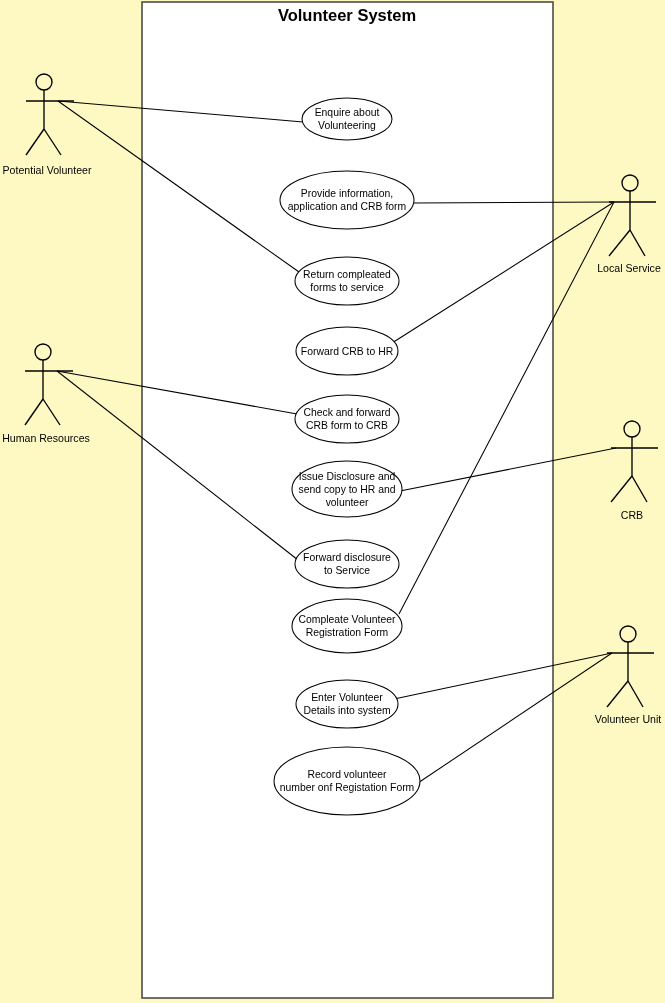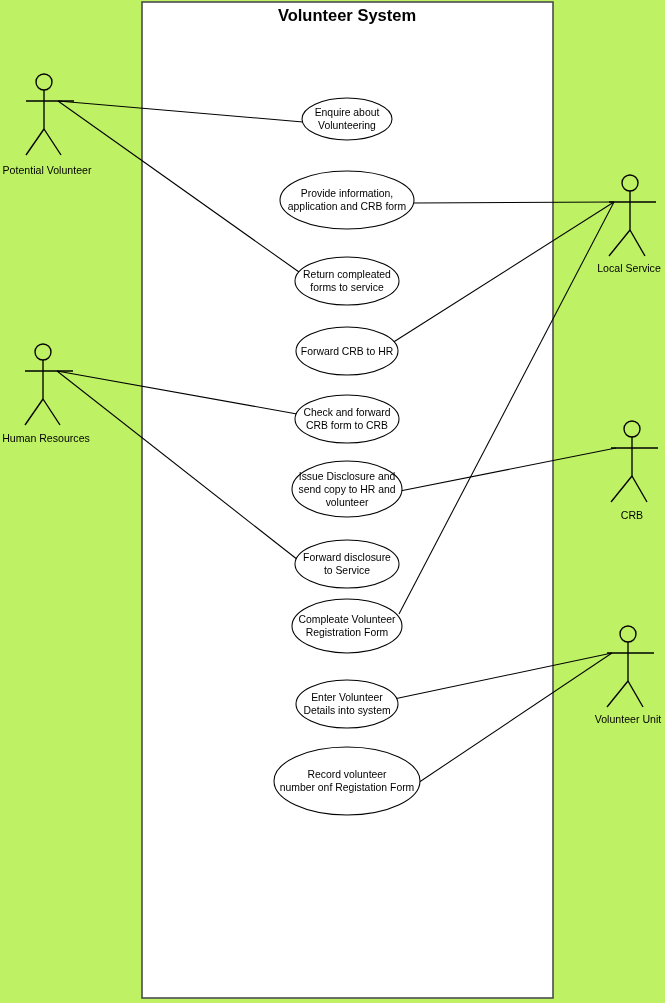--- a/index.html
+++ b/index.html
@@ -7,21 +7,21 @@
     padding: 0;
     background: #ffffff;
   }
   body {
     font-family: "Liberation Sans", sans-serif;
   }
   #canvas {
     position: relative;
     width: 665px;
     height: 1003px;
-    background: #bef264;
+    background: #fef9c3;
     overflow: hidden;
   }
   #diagram-svg {
     position: absolute;
     left: 0;
     top: 0;
     width: 665px;
     height: 1003px;
   }
   .system-boundary {

